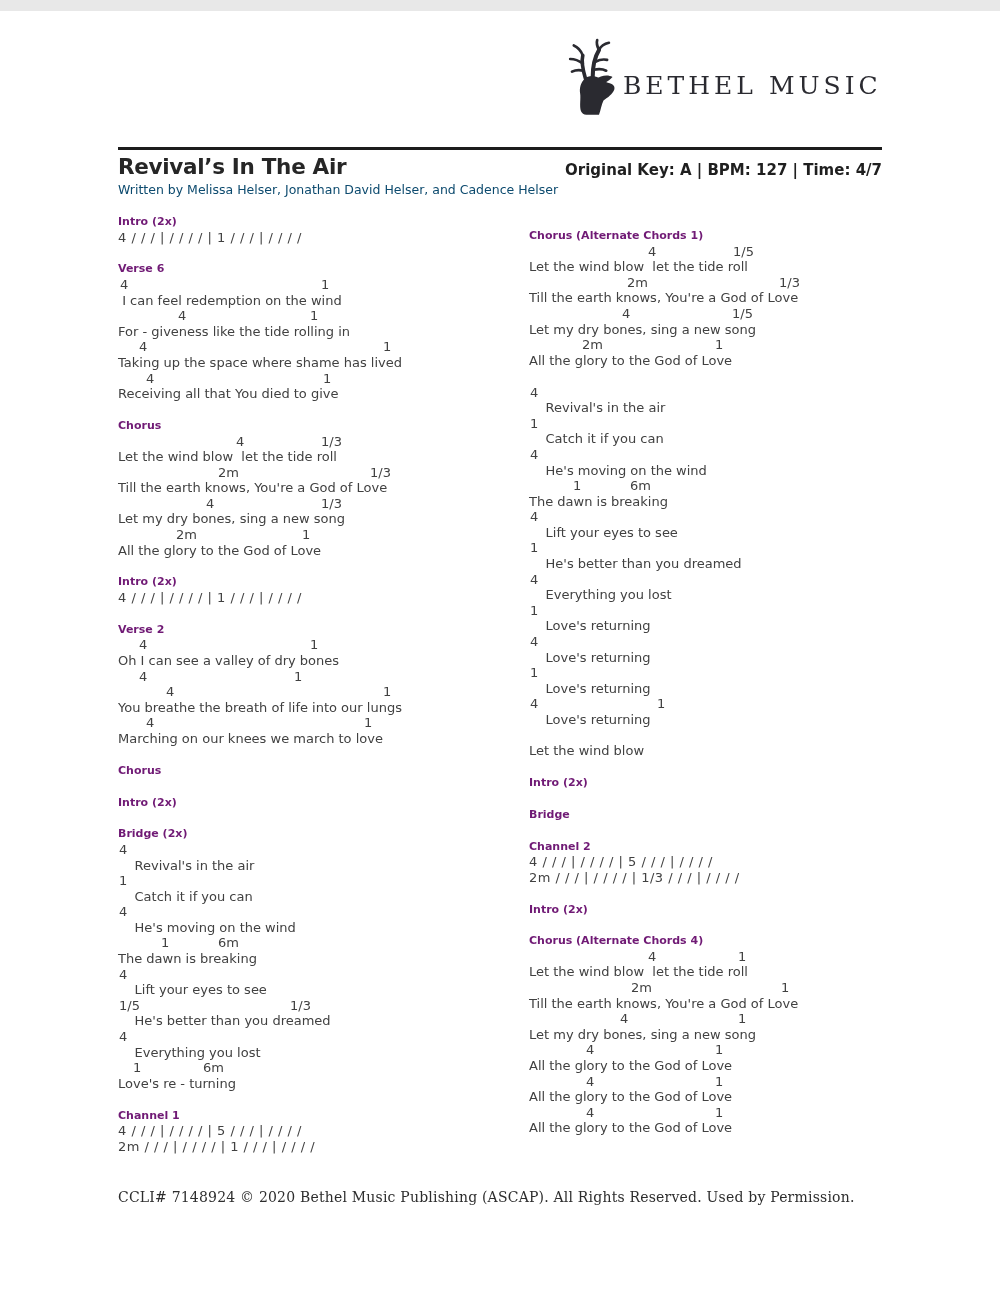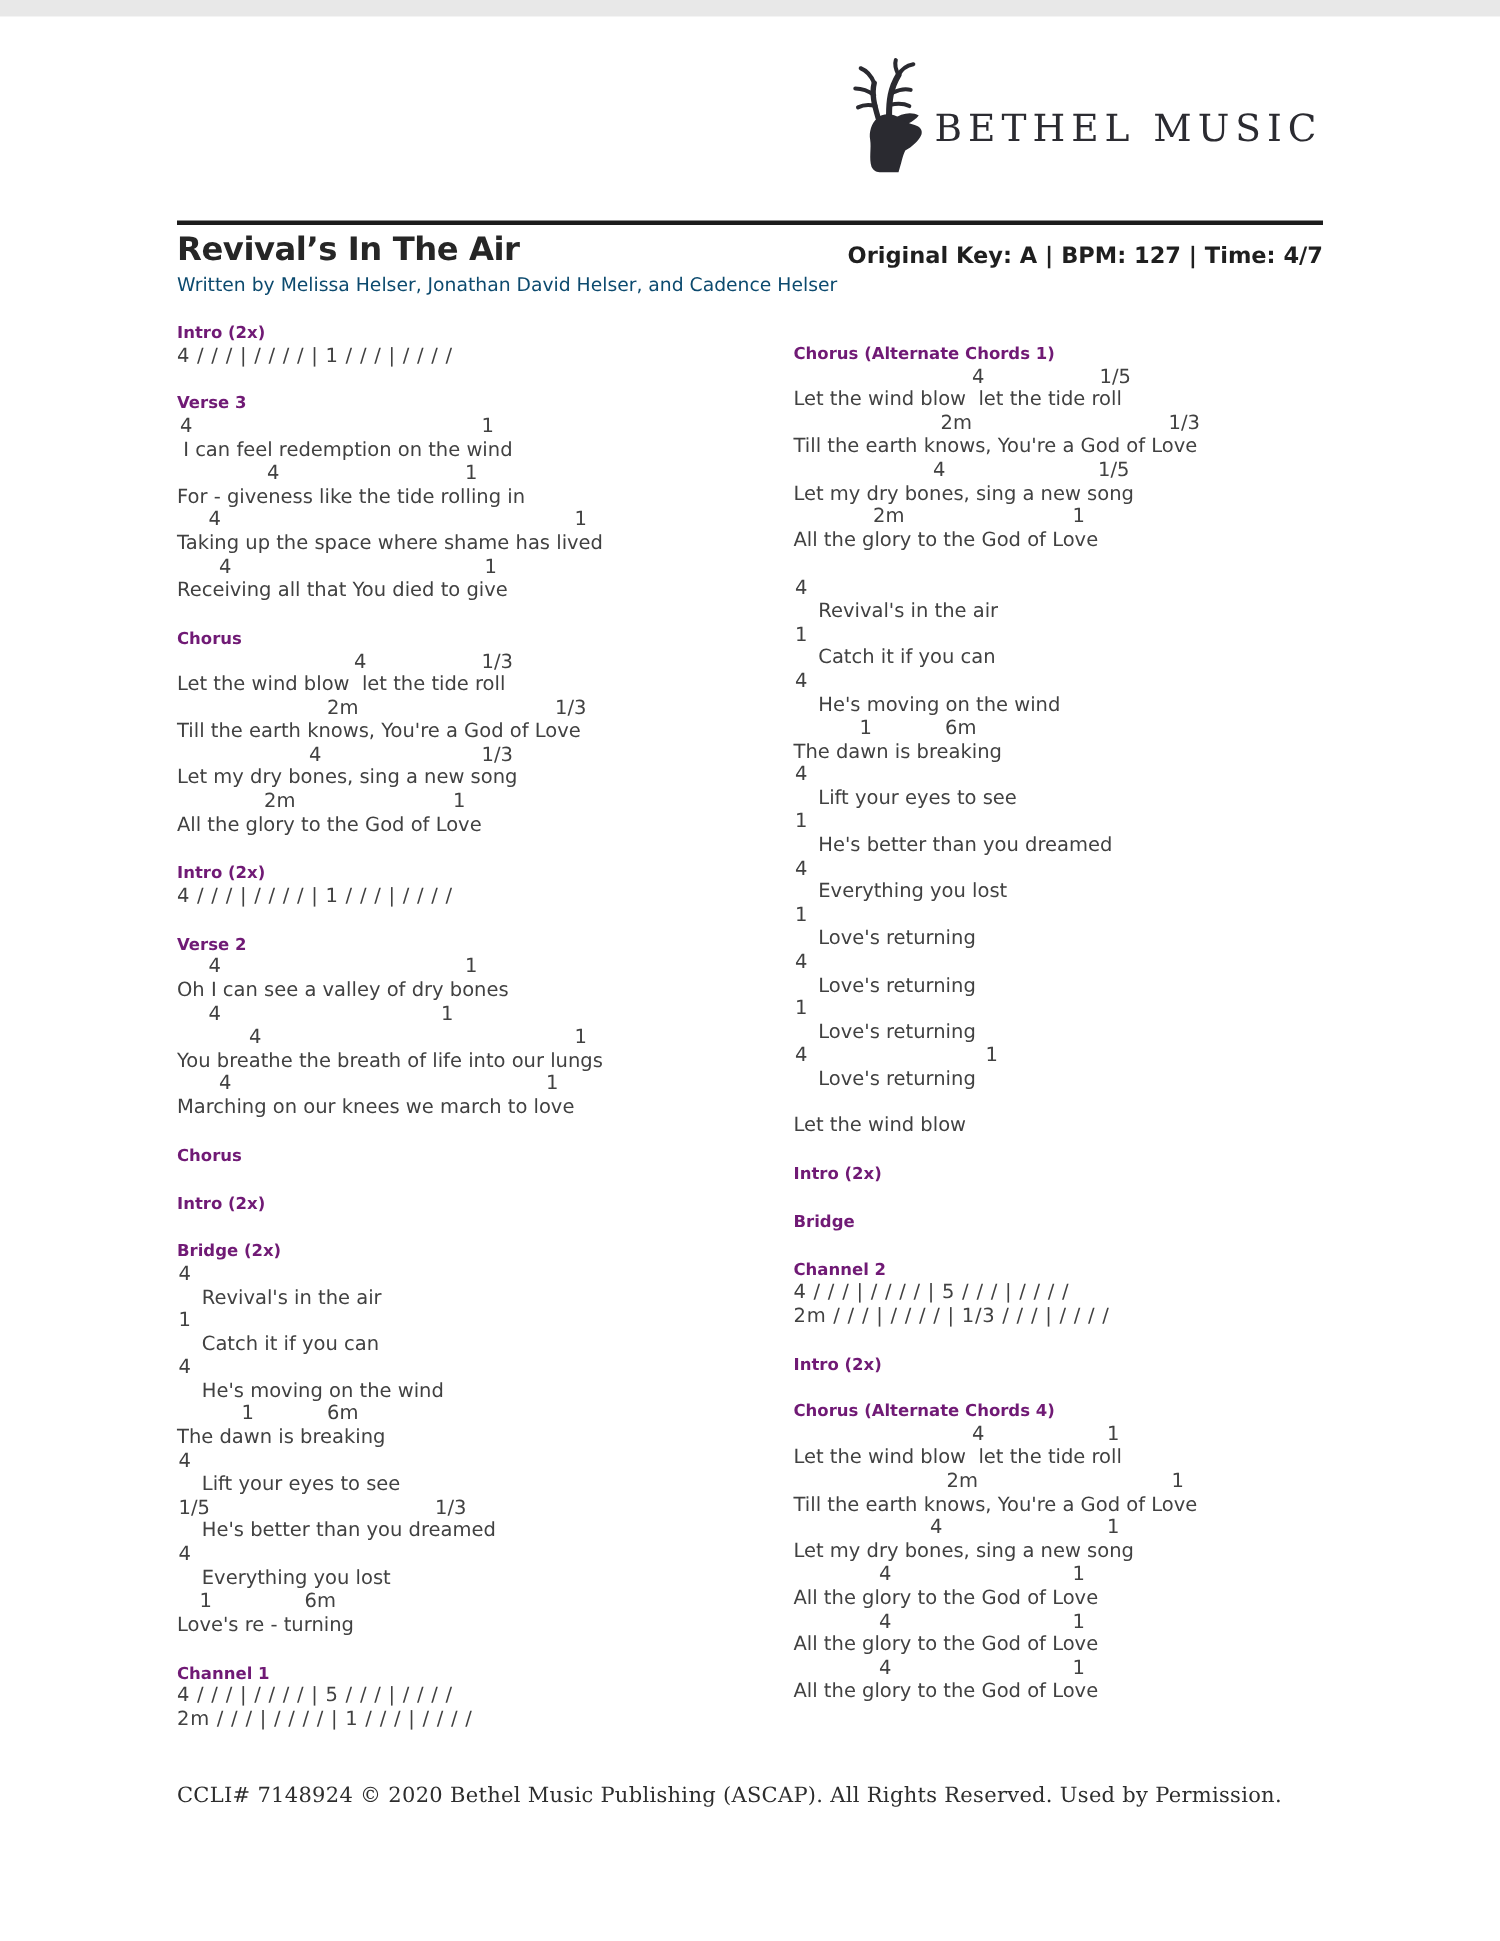--- a/index.html
+++ b/index.html
@@ -79,21 +79,21 @@
   <div class="title">Revival’s In The Air</div>
   <div class="meta">Original Key: A | BPM: 127 | Time: 4/7</div>
   <div class="byline">Written by Melissa Helser, Jonathan David Helser, and Cadence Helser</div>
 
   <div class="col" id="col-left">
       <div class="section">
         <div class="section-title">Intro (2x)</div>
         <div class="line notation-line">4 / / / | / / / / | 1 / / / | / / / /</div>
       </div>
       <div class="section">
-        <div class="section-title">Verse 3</div>
+        <div class="section-title">Verse 6</div>
         <div class="line chord-line"><span class="chord" style="left: 2px;">4</span><span class="chord" style="left: 203px;">1</span></div>
         <div class="line lyric-line"> I can feel redemption on the wind</div>
         <div class="line chord-line"><span class="chord" style="left: 60px;">4</span><span class="chord" style="left: 192px;">1</span></div>
         <div class="line lyric-line">For - giveness like the tide rolling in</div>
         <div class="line chord-line"><span class="chord" style="left: 21px;">4</span><span class="chord" style="left: 265px;">1</span></div>
         <div class="line lyric-line">Taking up the space where shame has lived</div>
         <div class="line chord-line"><span class="chord" style="left: 28px;">4</span><span class="chord" style="left: 205px;">1</span></div>
         <div class="line lyric-line">Receiving all that You died to give</div>
       </div>
       <div class="section">

